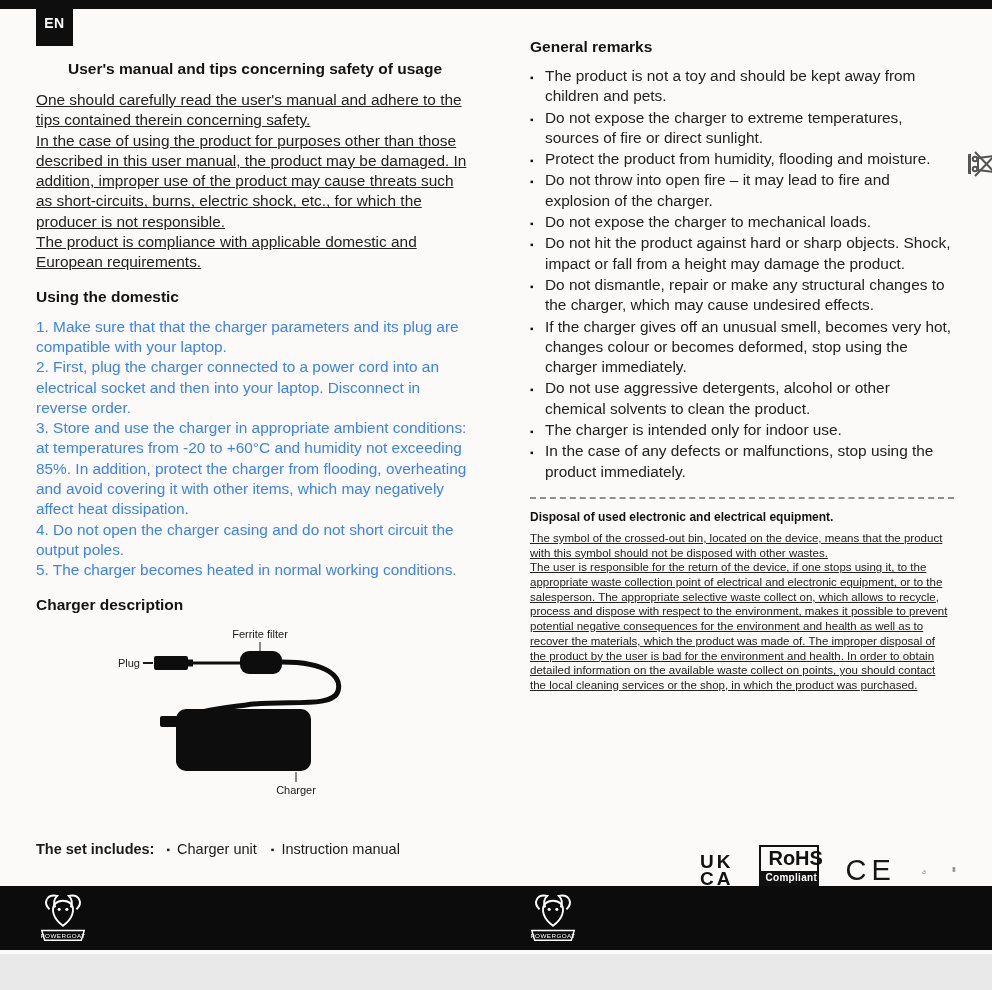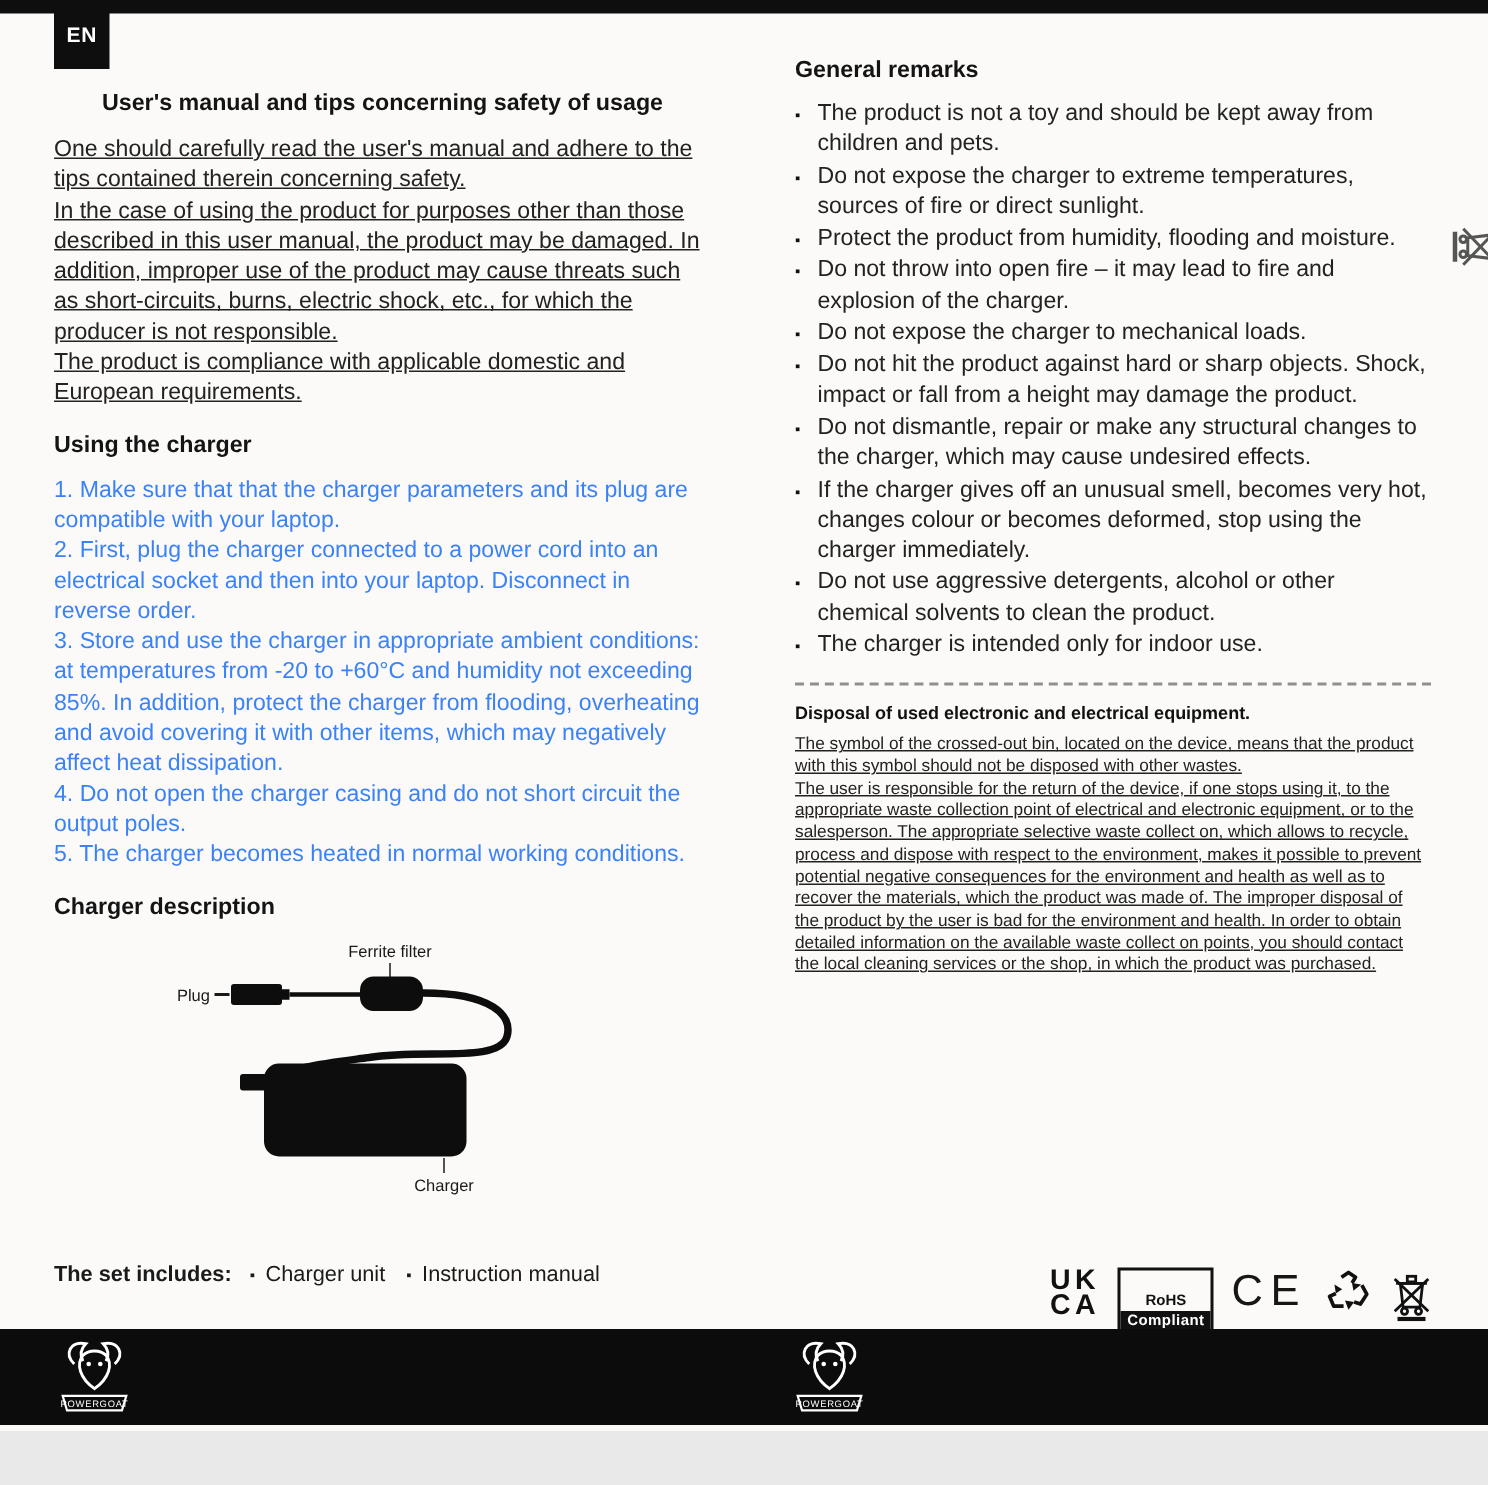--- a/index.html
+++ b/index.html
@@ -49,25 +49,25 @@
   }
   ul.remarks li::before {
     content:"▪"; position:absolute; left:0; top:2px; font-size:10px; color:#111;
   }
   .dashed { border-top:2px dashed #8f8f8f; margin:15px 0 11px; width:100%; }
   h4.small-head { font-size:12px; font-weight:bold; margin-bottom:7px; color:#111; }
   .small { font-size:11.5px; line-height:14.7px; color:#222; }
 
   .marks-row {
     position:absolute; left:700px; top:845px; width:256px;
-    display:flex; align-items:flex-start; gap:12px;
+    display:flex; align-items:flex-end; gap:26px;
   }
   .ukca { display:flex; flex-direction:column; line-height:17px; font-weight:bold; font-size:19px; letter-spacing:3px; color:#111; }
   .rohs { border:2.5px solid #111; text-align:center; min-width:60px; background:#fbfaf8; }
-  .rohs-title { font-size:10px; font-weight:bold; padding:15px 7px 1px; color:#111; }
+  .rohs-title { font-size:20px; font-weight:bold; padding:0 7px 1px; color:#111; }
   .rohs-strip { background:#111; color:#fff; font-size:10px; font-weight:bold; padding:1px 4px 2px; letter-spacing:.3px; }
   .ce-mark { font-size:29px; font-weight:500; letter-spacing:5px; color:#161616; }
 
   .footer-bar { position:absolute; left:0; bottom:4px; width:100%; height:64px; background:#0c0c0c; }
   .goat { position:absolute; top:4px; }
   .goat-1 { left:36px; }
   .goat-2 { left:526px; }
 </style>
 </head>
 <body>
@@ -91,21 +91,21 @@
       <rect x="5" y="35" width="20" height="3" fill="#2c2c2c"></rect>
     </svg>
   </div>
 
   <div class="col col-left">
     <h2 class="sec">User's manual and tips concerning safety of usage</h2>
     <p class="body pre">One should carefully read the user's manual and adhere to the tips contained therein concerning safety.
 In the case of using the product for purposes other than those described in this user manual, the product may be damaged. In addition, improper use of the product may cause threats such as short-circuits, burns, electric shock, etc., for which the producer is not responsible.
 The product is compliance with applicable domestic and European requirements.</p>
 
-    <h3 class="sec">Using the charger</h3>
+    <h3 class="sec">Using the domestic</h3>
     <div class="steps">
       <p>1. Make sure that that the charger parameters and its plug are compatible with your laptop.</p>
       <p>2. First, plug the charger connected to a power cord into an electrical socket and then into your laptop. Disconnect in reverse order.</p>
       <p>3. Store and use the charger in appropriate ambient conditions: at temperatures from -20 to +60°C and humidity not exceeding 85%. In addition, protect the charger from flooding, overheating and avoid covering it with other items, which may negatively affect heat dissipation.</p>
       <p>4. Do not open the charger casing and do not short circuit the output poles.</p>
       <p>5. The charger becomes heated in normal working conditions.</p>
     </div>
 
     <h3 class="sec">Charger description</h3>
 
@@ -149,20 +149,21 @@
       <li>The product is not a toy and should be kept away from children and pets.</li>
       <li>Do not expose the charger to extreme temperatures, sources of fire or direct sunlight.</li>
       <li>Protect the product from humidity, flooding and moisture.</li>
       <li>Do not throw into open fire – it may lead to fire and explosion of the charger.</li>
       <li>Do not expose the charger to mechanical loads.</li>
       <li>Do not hit the product against hard or sharp objects. Shock, impact or fall from a height may damage the product.</li>
       <li>Do not dismantle, repair or make any structural changes to the charger, which may cause undesired effects.</li>
       <li>If the charger gives off an unusual smell, becomes very hot, changes colour or becomes deformed, stop using the charger immediately.</li>
       <li>Do not use aggressive detergents, alcohol or other chemical solvents to clean the product.</li>
       <li>The charger is intended only for indoor use.</li>
+      <li>In the case of any defects or malfunctions, stop using the product immediately.</li>
     </ul>
 
     <div class="dashed"></div>
 
     <h4 class="small-head">Disposal of used electronic and electrical equipment.</h4>
     <p class="small pre">The symbol of the crossed-out bin, located on the device, means that the product with this symbol should not be disposed with other wastes.
 The user is responsible for the return of the device, if one stops using it, to the appropriate waste collection point of electrical and electronic equipment, or to the salesperson. The appropriate selective waste collect on, which allows to recycle, process and dispose with respect to the environment, makes it possible to prevent potential negative consequences for the environment and health as well as to recover the materials, which the product was made of. The improper disposal of the product by the user is bad for the environment and health. In order to obtain detailed information on the available waste collect on points, you should contact the local cleaning services or the shop, in which the product was purchased.</p>
   </div>
 
   <div class="marks-row">

